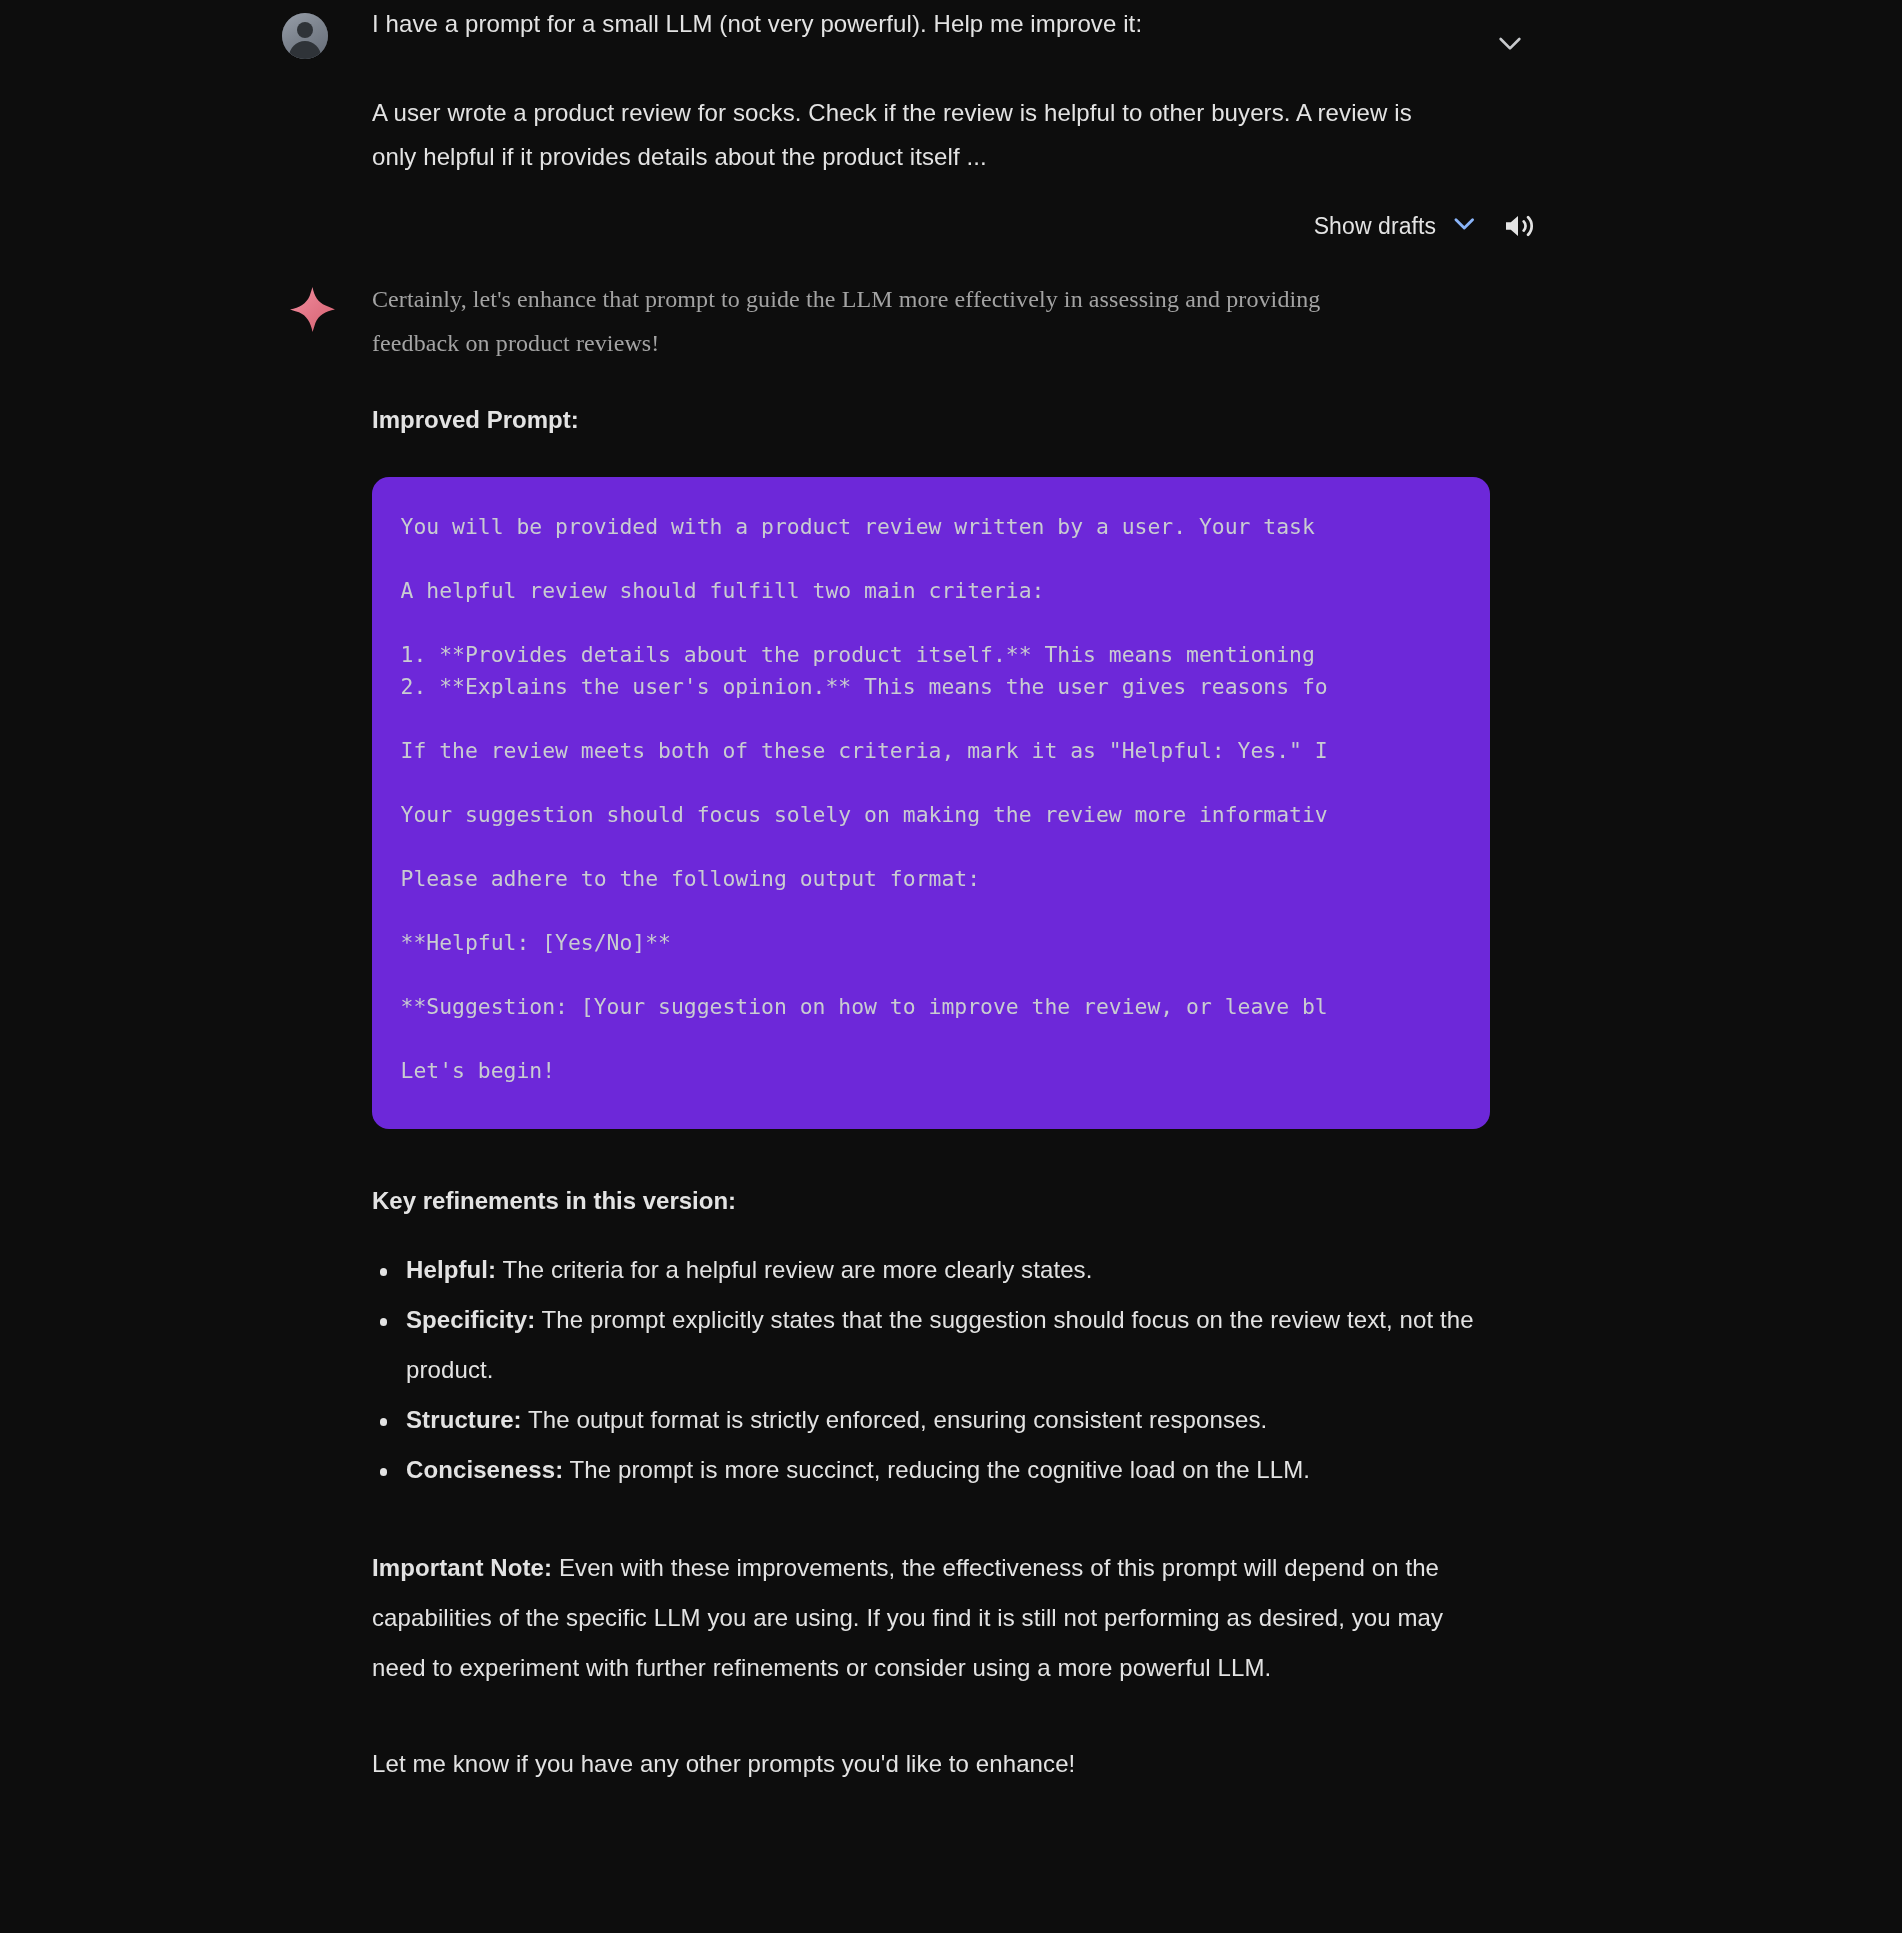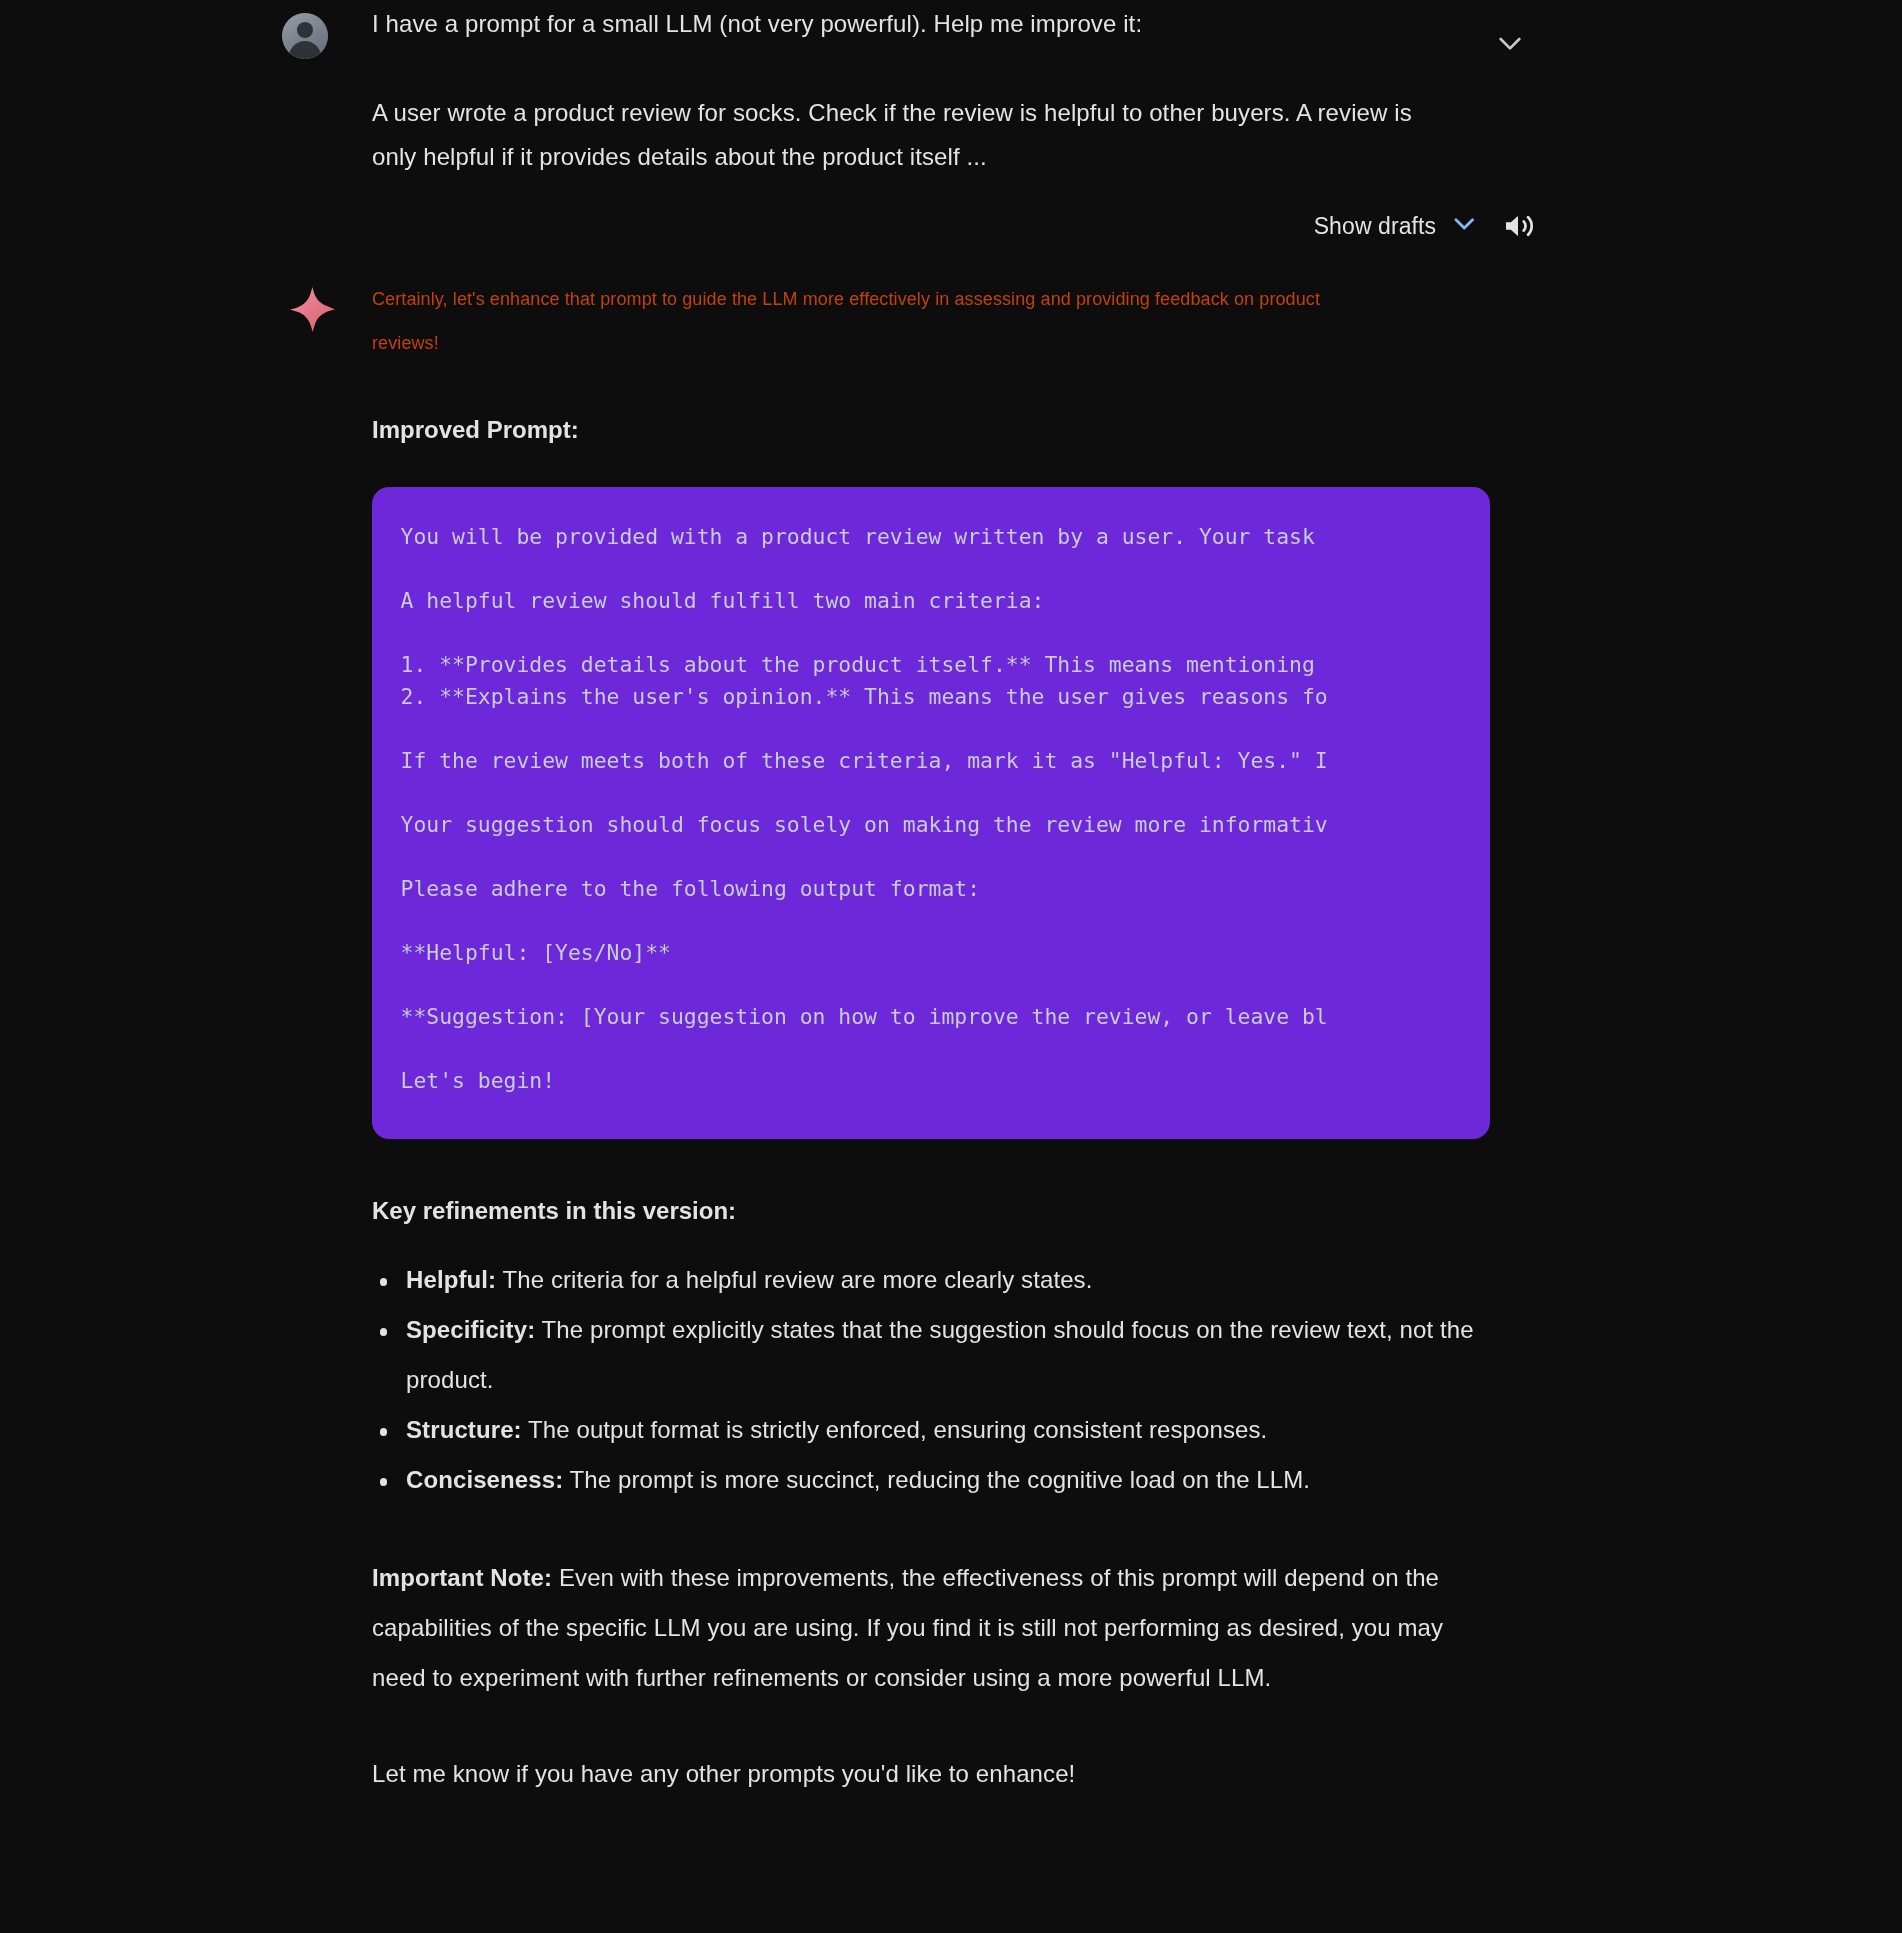--- a/index.html
+++ b/index.html
@@ -129,32 +129,33 @@
     margin-top: 32px;
   }
   .spark {
     position: absolute;
     left: 5.7px;
     top: 7.6px;
     width: 49px;
     height: 49px;
   }
   .para {
-    font-size: 18px;
+    font-size: 24px;
     line-height: 44px;
-    color: #c2410c;
+    color: #a3a3a3;
     letter-spacing: 0.1px;
     max-width: 1008px;
+    font-family: Liberation Serif, serif;
   }
   .strong-head {
     font-size: 24px;
     line-height: 38px;
     font-weight: bold;
     color: #e3e3e3;
-    margin-top: 46px;
+    margin-top: 36px;
   }
 
   
   .code-block {
     margin-top: 38px;
     background: #6d28d9;
     border-radius: 17px;
     width: 1118px;
     padding: 34px 0 42px 28.5px;
     overflow: hidden;

